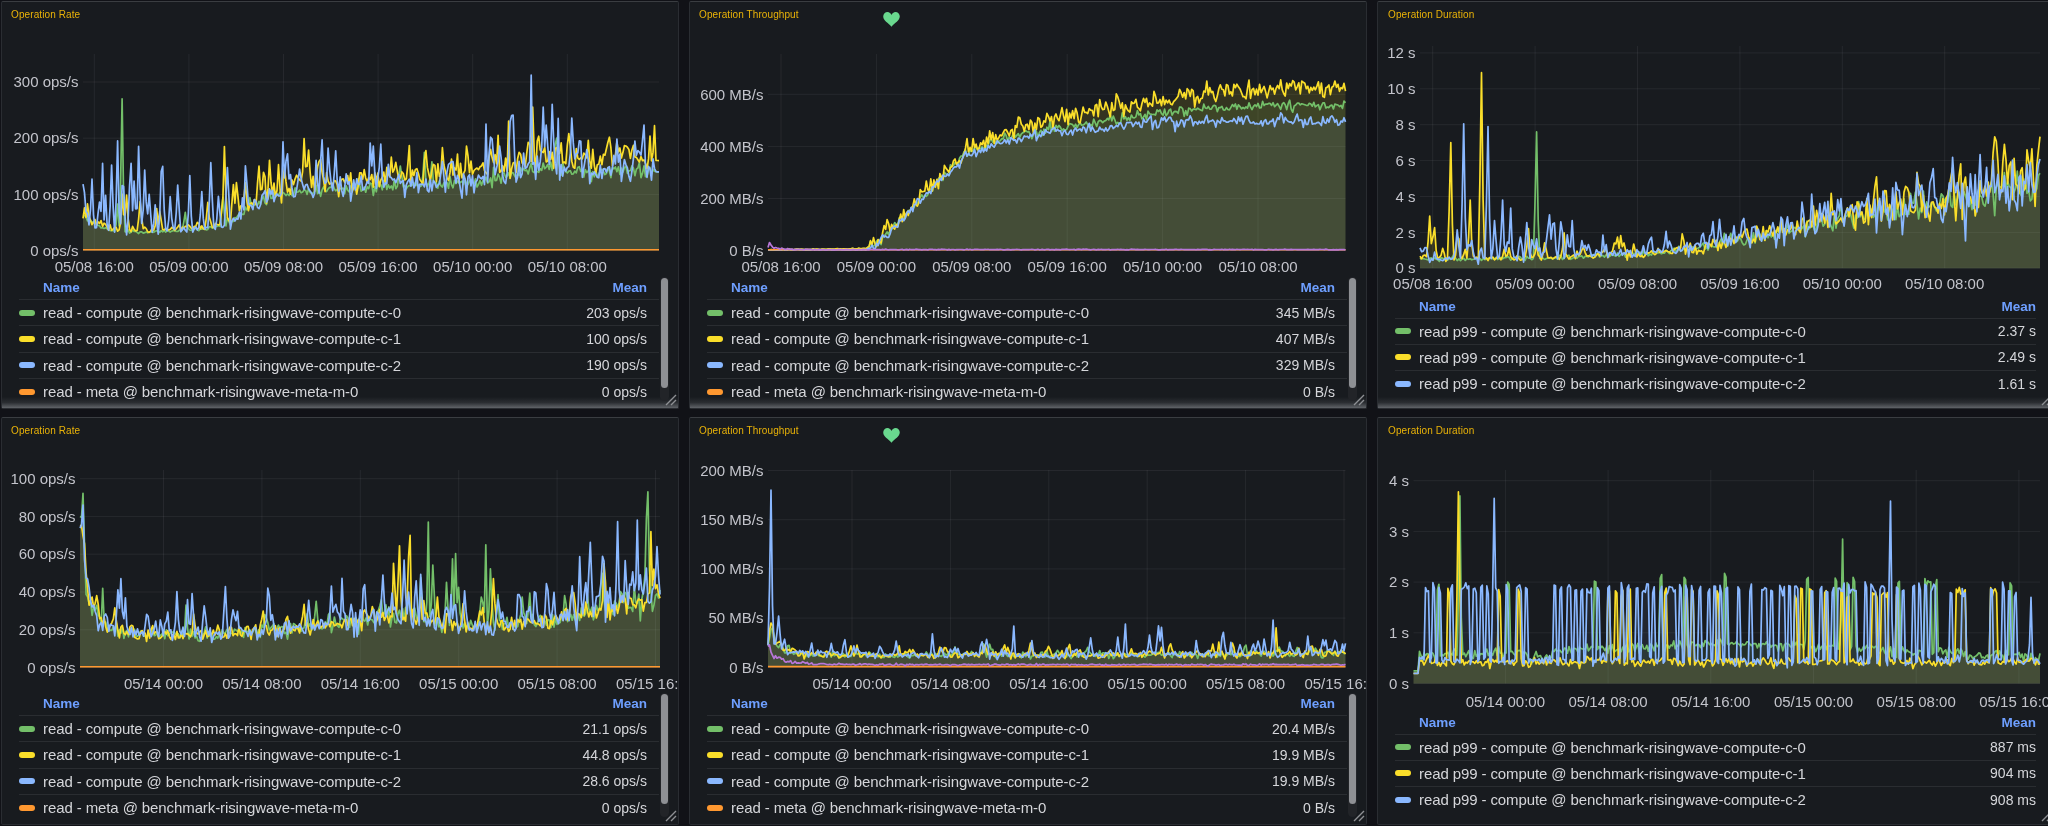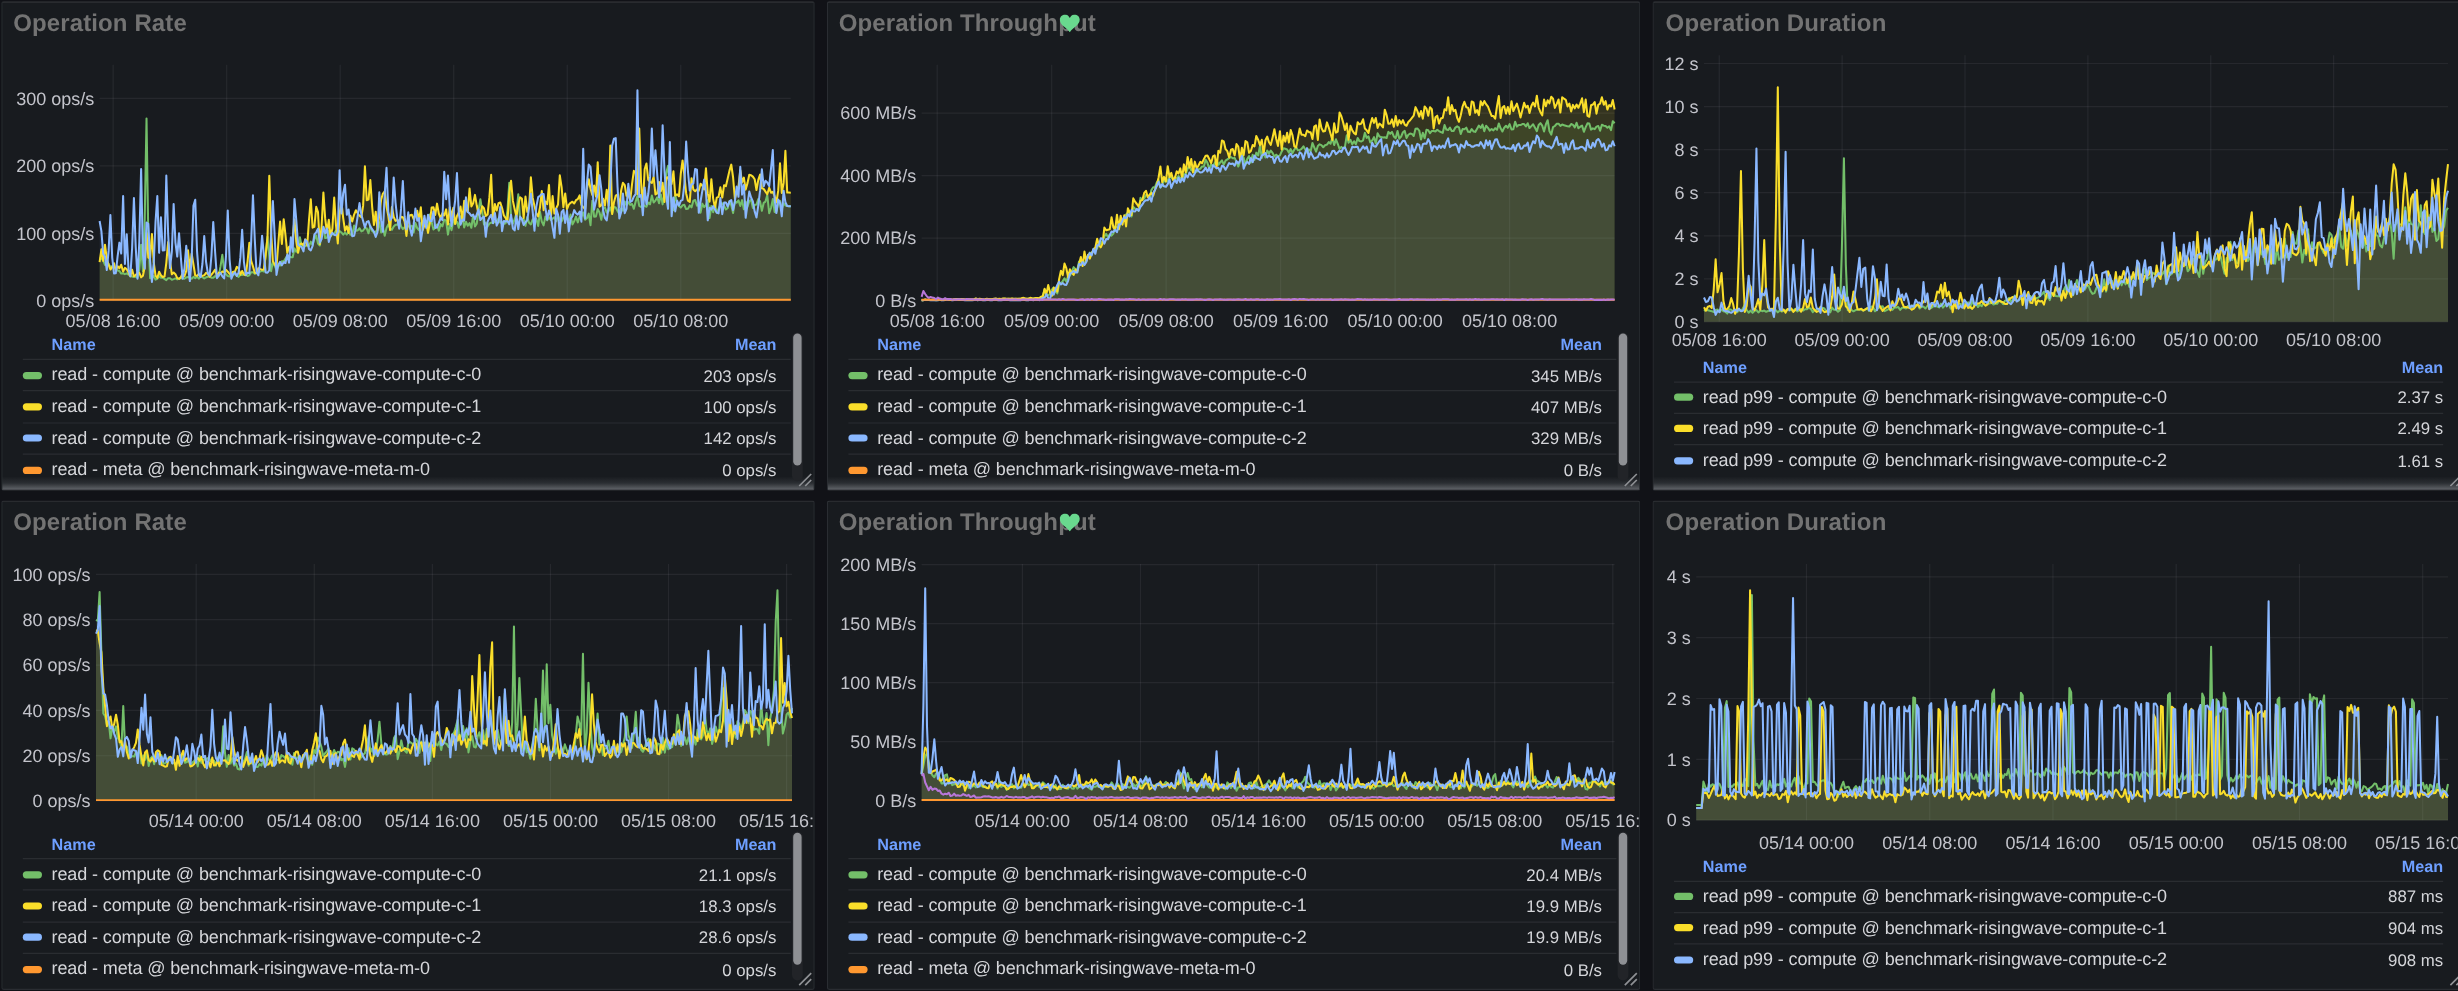--- a/index.html
+++ b/index.html
@@ -1,20 +1,20 @@
 <!DOCTYPE html>
 <html><head><meta charset="utf-8"><style>
 * { margin:0; padding:0; box-sizing:border-box; }
 html,body { width:2048px; height:826px; background:#111217; overflow:hidden;
   font-family:"Liberation Sans", sans-serif; }
 #stage { position:absolute; left:0; top:0; width:2048px; height:826px; will-change:transform; }
 .panel { position:absolute; background:#181b1f; border:1px solid #2a2d32; border-top-color:#3a3d41; border-radius:2px; }
 .glow { position:absolute; left:0; right:0; bottom:0; height:11px;
   background:linear-gradient(to bottom, rgba(204,208,214,0) 0%, rgba(204,208,214,0.10) 50%, rgba(204,208,214,0.40) 100%); }
-.ptitle { position:absolute; font-size:20px; font-weight:700; color:#737373; letter-spacing:0.1px; }
+.ptitle { position:absolute; font-size:10px; font-weight:400; color:#eab308; letter-spacing:0.1px; }
 .lh { display:flex; justify-content:space-between; align-items:center; color:#6e9fff; font-size:13.5px; font-weight:700; }
 .lh .mh { }
 .lr { display:flex; align-items:center; border-top:1px solid rgba(204,204,220,0.10); color:#d5d6da; }
 .lr i { width:16px; height:6px; border-radius:3px; flex:none; margin-right:8px; }
 .lr .nm { font-size:15px; letter-spacing:-0.1px; flex:1 1 auto; white-space:nowrap; overflow:hidden; }
 .lr .vl { font-size:14px; flex:none; }
 text { font-family:"Liberation Sans", sans-serif; }
 </style></head>
 <body>
 <div id="stage">
@@ -263,21 +263,21 @@
         <span class="vl">203 ops/s</span>
       </div>
       <div class="lr" style="height:26.3px;padding-right:12px;">
         <i style="background:#FADE2A"></i>
         <span class="nm">read - compute @ benchmark-risingwave-compute-c-1</span>
         <span class="vl">100 ops/s</span>
       </div>
       <div class="lr" style="height:26.3px;padding-right:12px;">
         <i style="background:#8AB8FF"></i>
         <span class="nm">read - compute @ benchmark-risingwave-compute-c-2</span>
-        <span class="vl">142 ops/s</span>
+        <span class="vl">190 ops/s</span>
       </div>
       <div class="lr" style="height:26.3px;padding-right:12px;">
         <i style="background:#FF9830"></i>
         <span class="nm">read - meta @ benchmark-risingwave-meta-m-0</span>
         <span class="vl">0 ops/s</span>
       </div>
     </div>
 <div style="position:absolute;left:707px;top:276px;width:640px;">
       <div class="lh" style="height:23px;padding-right:12px;">
         <span style="padding-left:24px">Name</span>
@@ -331,21 +331,21 @@
         <span class="mh">Mean</span>
       </div>
       <div class="lr" style="height:26.3px;padding-right:12px;">
         <i style="background:#73BF69"></i>
         <span class="nm">read - compute @ benchmark-risingwave-compute-c-0</span>
         <span class="vl">21.1 ops/s</span>
       </div>
       <div class="lr" style="height:26.3px;padding-right:12px;">
         <i style="background:#FADE2A"></i>
         <span class="nm">read - compute @ benchmark-risingwave-compute-c-1</span>
-        <span class="vl">18.3 ops/s</span>
+        <span class="vl">44.8 ops/s</span>
       </div>
       <div class="lr" style="height:26.3px;padding-right:12px;">
         <i style="background:#8AB8FF"></i>
         <span class="nm">read - compute @ benchmark-risingwave-compute-c-2</span>
         <span class="vl">28.6 ops/s</span>
       </div>
       <div class="lr" style="height:26.3px;padding-right:12px;">
         <i style="background:#FF9830"></i>
         <span class="nm">read - meta @ benchmark-risingwave-meta-m-0</span>
         <span class="vl">0 ops/s</span>

